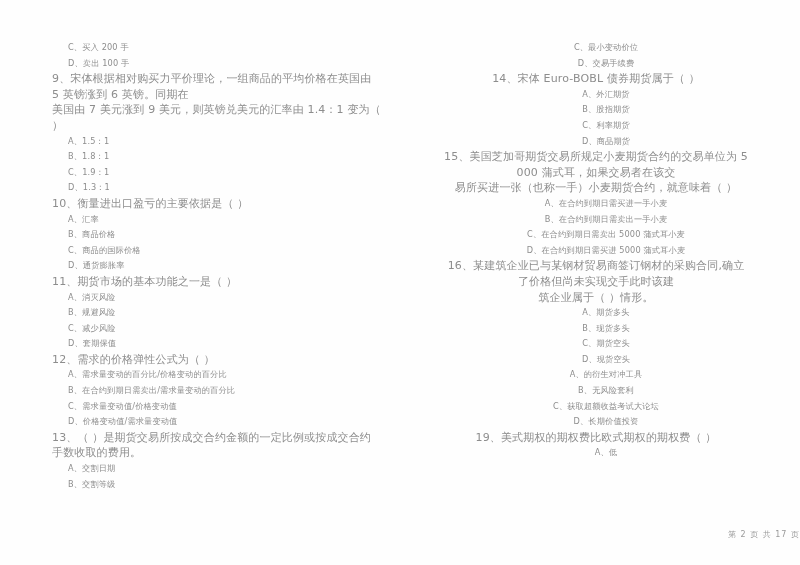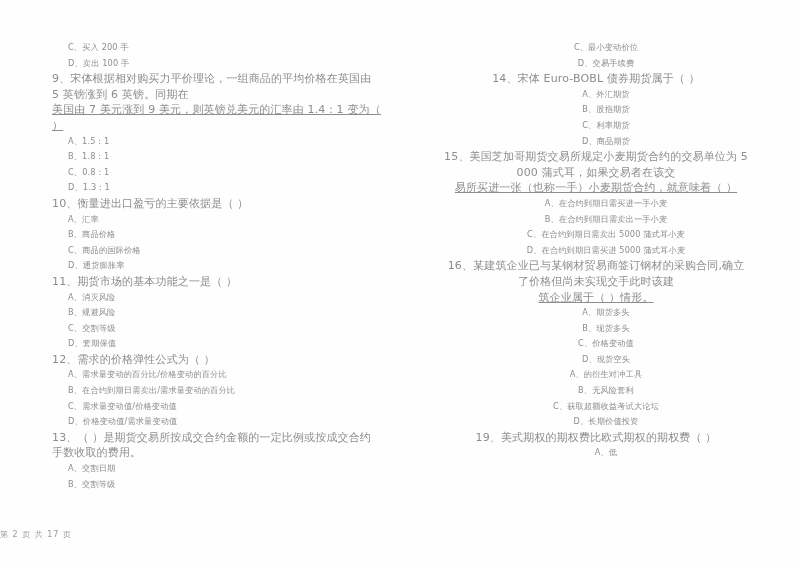--- a/index.html
+++ b/index.html
@@ -48,39 +48,38 @@
     font-size: 11px;
     line-height: 15.6px;
     letter-spacing: 0.15px;
     color: #8d8d8d;
     text-indent: 0;
     white-space: normal;
     word-break: break-all;
   }
   .q-text.cont {
     text-indent: 0;
-    text-decoration: underline;
   }
   .opt {
     font-size: 8.2px;
     line-height: 15.6px;
     letter-spacing: 0.15px;
     color: #8d8d8d;
     padding-left: 16px;
     word-break: break-all;
   }
   .right .opt {
     padding-left: 20px;
   }
   #footer {
     position: absolute;
     left: 0;
     top: 529px;
     width: 800px;
-    text-align: left;
+    text-align: right;
     font-size: 8px;
     letter-spacing: 1px;
     color: #9a9a9a;
   }
   .blur {
     filter: blur(0.18px);
   }
 </style>
 </head>
 <body>
@@ -92,35 +91,35 @@
     <div class="column left blur" id="col-left">
         <div class="q-block">
           <div class="opt">C、买入 200 手</div>
           <div class="opt">D、卖出 100 手</div>
         </div>
         <div class="q-block">
           <div class="q-text">9、宋体根据相对购买力平价理论，一组商品的平均价格在英国由 5 英镑涨到 6 英镑。同期在</div>
           <div class="q-text cont">美国由 7 美元涨到 9 美元，则英镑兑美元的汇率由 1.4：1 变为（      ）</div>
           <div class="opt">A、1.5：1</div>
           <div class="opt">B、1.8：1</div>
-          <div class="opt">C、0.8：1</div>
+          <div class="opt">C、1.9：1</div>
           <div class="opt">D、1.3：1</div>
         </div>
         <div class="q-block">
           <div class="q-text">10、衡量进出口盈亏的主要依据是（      ）</div>
           <div class="opt">A、汇率</div>
           <div class="opt">B、商品价格</div>
           <div class="opt">C、商品的国际价格</div>
           <div class="opt">D、通货膨胀率</div>
         </div>
         <div class="q-block">
           <div class="q-text">11、期货市场的基本功能之一是（      ）</div>
           <div class="opt">A、消灭风险</div>
           <div class="opt">B、规避风险</div>
-          <div class="opt">C、交割等级</div>
+          <div class="opt">C、减少风险</div>
           <div class="opt">D、套期保值</div>
         </div>
         <div class="q-block">
           <div class="q-text">12、需求的价格弹性公式为（      ）</div>
           <div class="opt">A、需求量变动的百分比/价格变动的百分比</div>
           <div class="opt">B、在合约到期日需卖出/需求量变动的百分比</div>
           <div class="opt">C、需求量变动值/价格变动值</div>
           <div class="opt">D、价格变动值/需求量变动值</div>
         </div>
         <div class="q-block">
@@ -147,21 +146,21 @@
           <div class="opt">A、在合约到期日需买进一手小麦</div>
           <div class="opt">B、在合约到期日需卖出一手小麦</div>
           <div class="opt">C、在合约到期日需卖出 5000 蒲式耳小麦</div>
           <div class="opt">D、在合约到期日需买进 5000 蒲式耳小麦</div>
         </div>
         <div class="q-block">
           <div class="q-text">16、某建筑企业已与某钢材贸易商签订钢材的采购合同,确立了价格但尚未实现交手此时该建</div>
           <div class="q-text cont">筑企业属于（      ）情形。</div>
           <div class="opt">A、期货多头</div>
           <div class="opt">B、现货多头</div>
-          <div class="opt">C、价格变动值</div>
+          <div class="opt">C、期货空头</div>
           <div class="opt">D、现货空头</div>
         </div>
         <div class="q-block">
           <div class="opt">A、的衍生对冲工具</div>
           <div class="opt">B、无风险套利</div>
           <div class="opt">C、获取超额收益考试大论坛</div>
           <div class="opt">D、长期价值投资</div>
         </div>
         <div class="q-block">
           <div class="q-text">19、美式期权的期权费比欧式期权的期权费（      ）</div>

